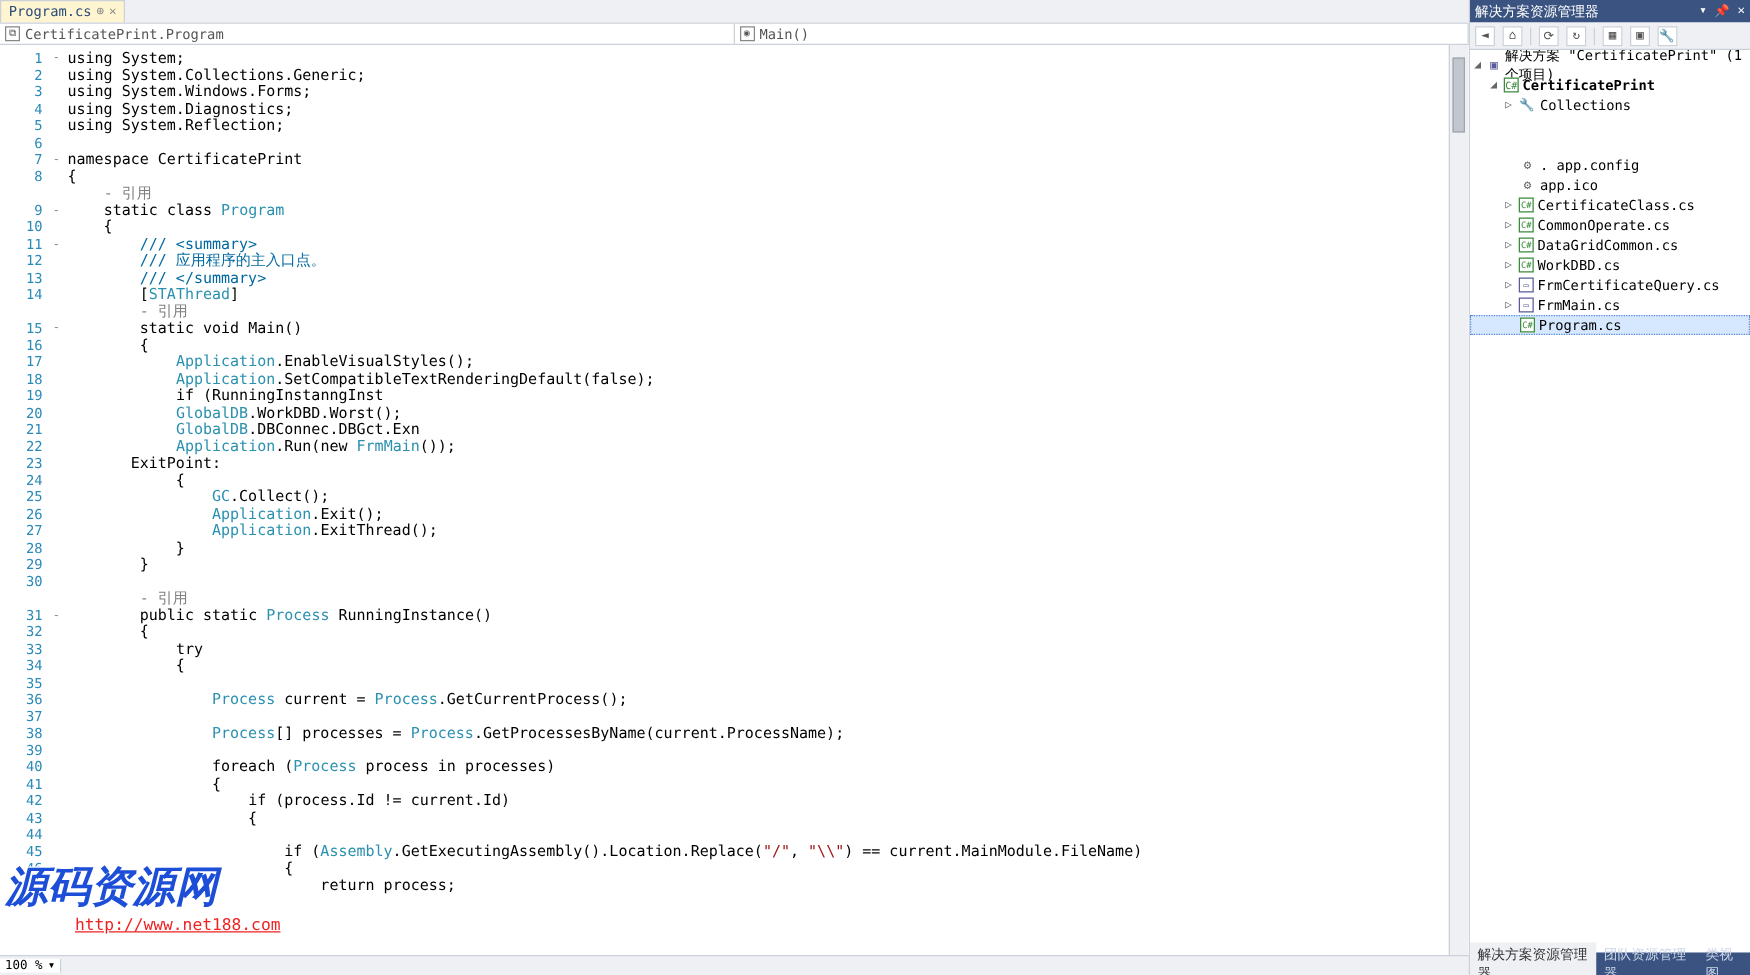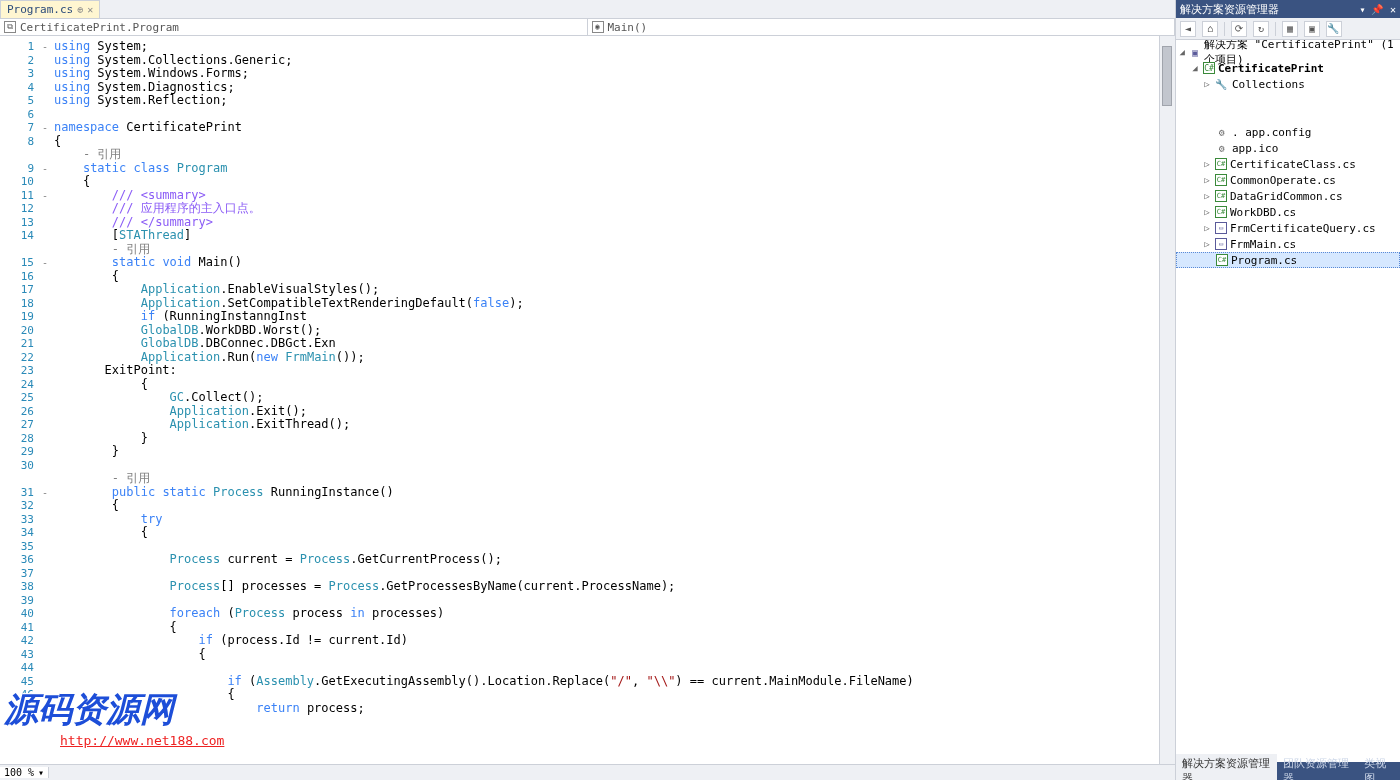--- a/index.html
+++ b/index.html
@@ -23,24 +23,24 @@
 .line { height:13.5px; display:flex; }
 .ln { width:40px; text-align:right; padding-right:6px; color:#2a8ab8; font-size:11px; }
 .fld { width:10px; text-align:center; color:#888; font-size:10px; }
 .txt { flex:1; padding-left:4px; }
 .scroll-v { width:16px; background:#eef0f4; border-left:1px solid #ccd0d8; position:relative; }
 .thumb { position:absolute; left:2px; width:10px; height:60px; background:#c2c6ce; top:10px; border:1px solid #a0a4ac; }
 .scroll-h { height:16px; background:#eef0f4; border-top:1px solid #ccd0d8; display:flex; align-items:center; }
 .zoom { display:flex; align-items:center; font-size:10px; padding:0 4px; gap:4px; border-right:1px solid #ccd0d8; background:#fff; }
 
 
-.kw { color:#3b82f6; }
+.kw { color:#000000; }
 .typ { color:#2b91af; }
 .str { color:#a31515; }
-.cmt { color:#8b5cf6; }
+.cmt { color:#0369a1; }
 .reg { color:#808080; }
 
 
 .panel-hdr { height:18px; background:#3a5381; color:#fff; font-size:11px; display:flex; align-items:center; padding:0 4px; justify-content:space-between; }
 .hdr-icons { display:flex; gap:6px; font-size:10px; }
 .toolbar { height:22px; background:#eef0f4; border-bottom:1px solid #ccd0d8; display:flex; align-items:center; padding:0 4px; gap:6px; }
 .tb-btn { width:16px; height:16px; border:1px solid #ccd0d8; background:#fff; display:flex; align-items:center; justify-content:center; font-size:10px; color:#555; }
 .tb-sep { width:1px; height:14px; background:#ccd0d8; }
 .search-row { height:22px; display:flex; align-items:center; padding:2px 4px; }
 .search-inp { flex:1; height:18px; border:1px solid #ccd0d8; font-size:11px; padding:0 4px; color:#aaa; background:#fff; }

